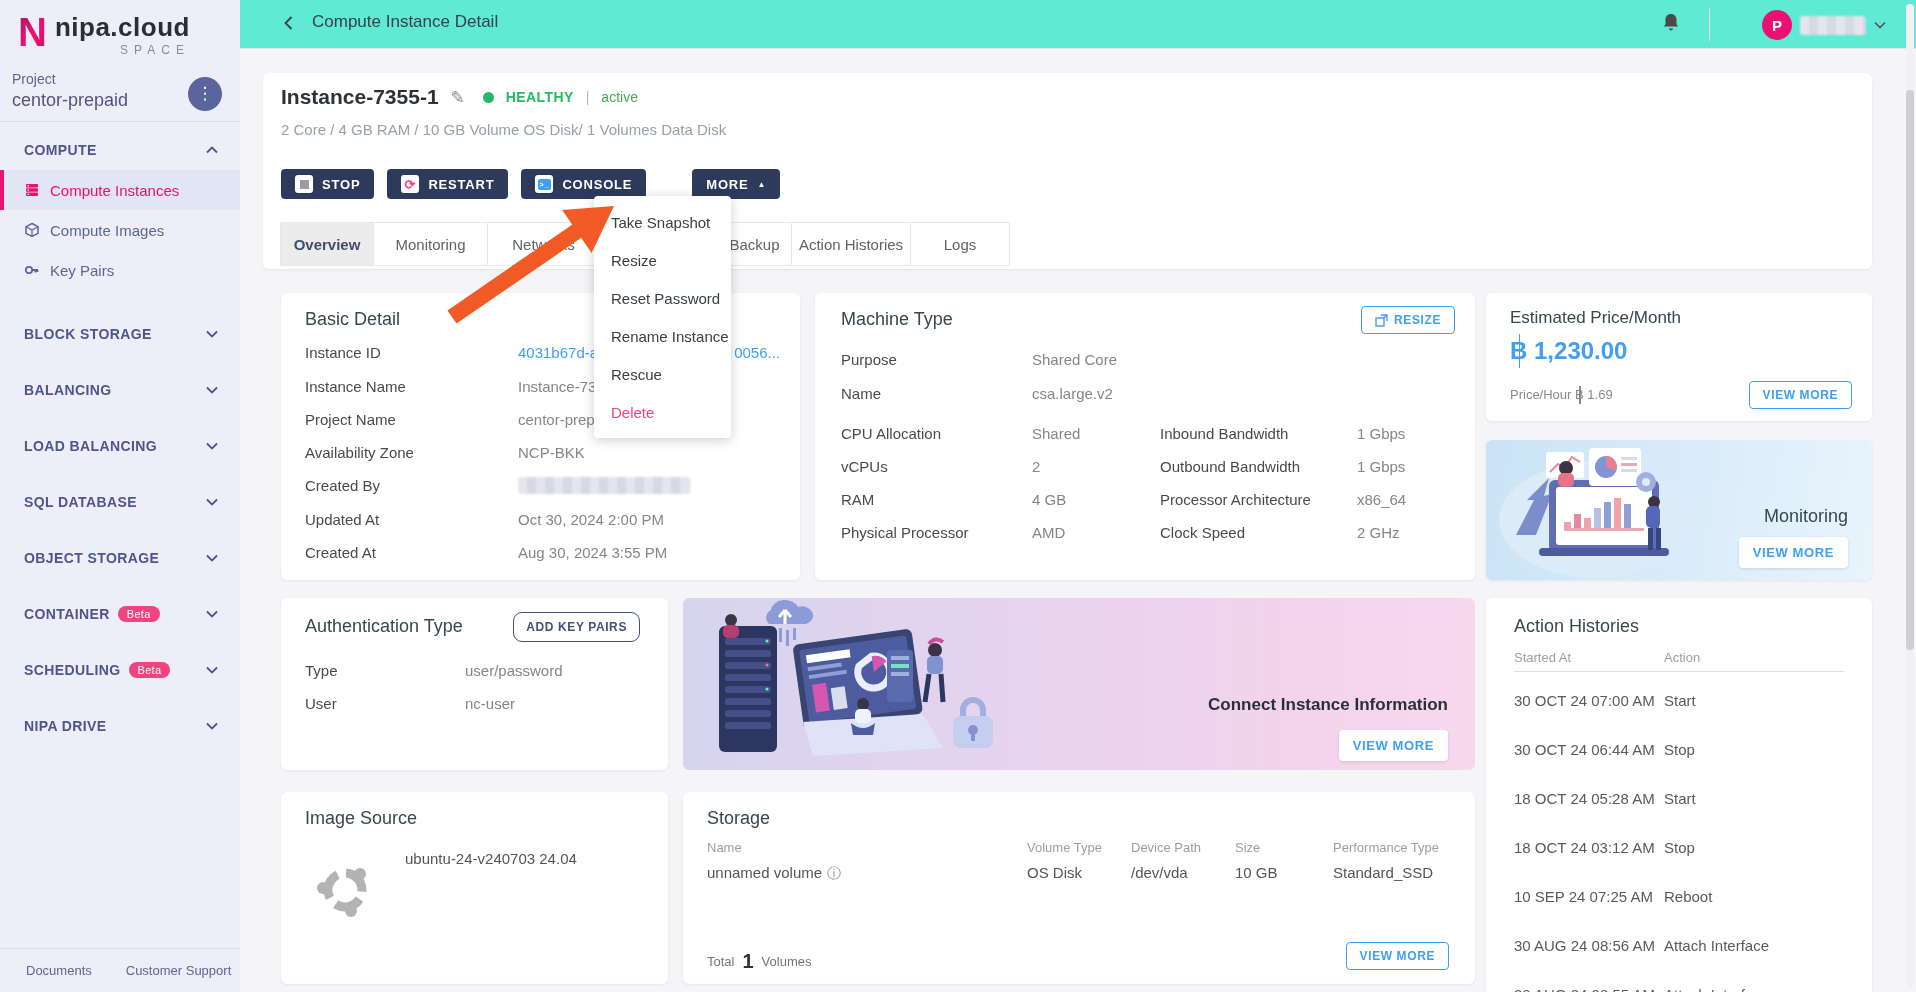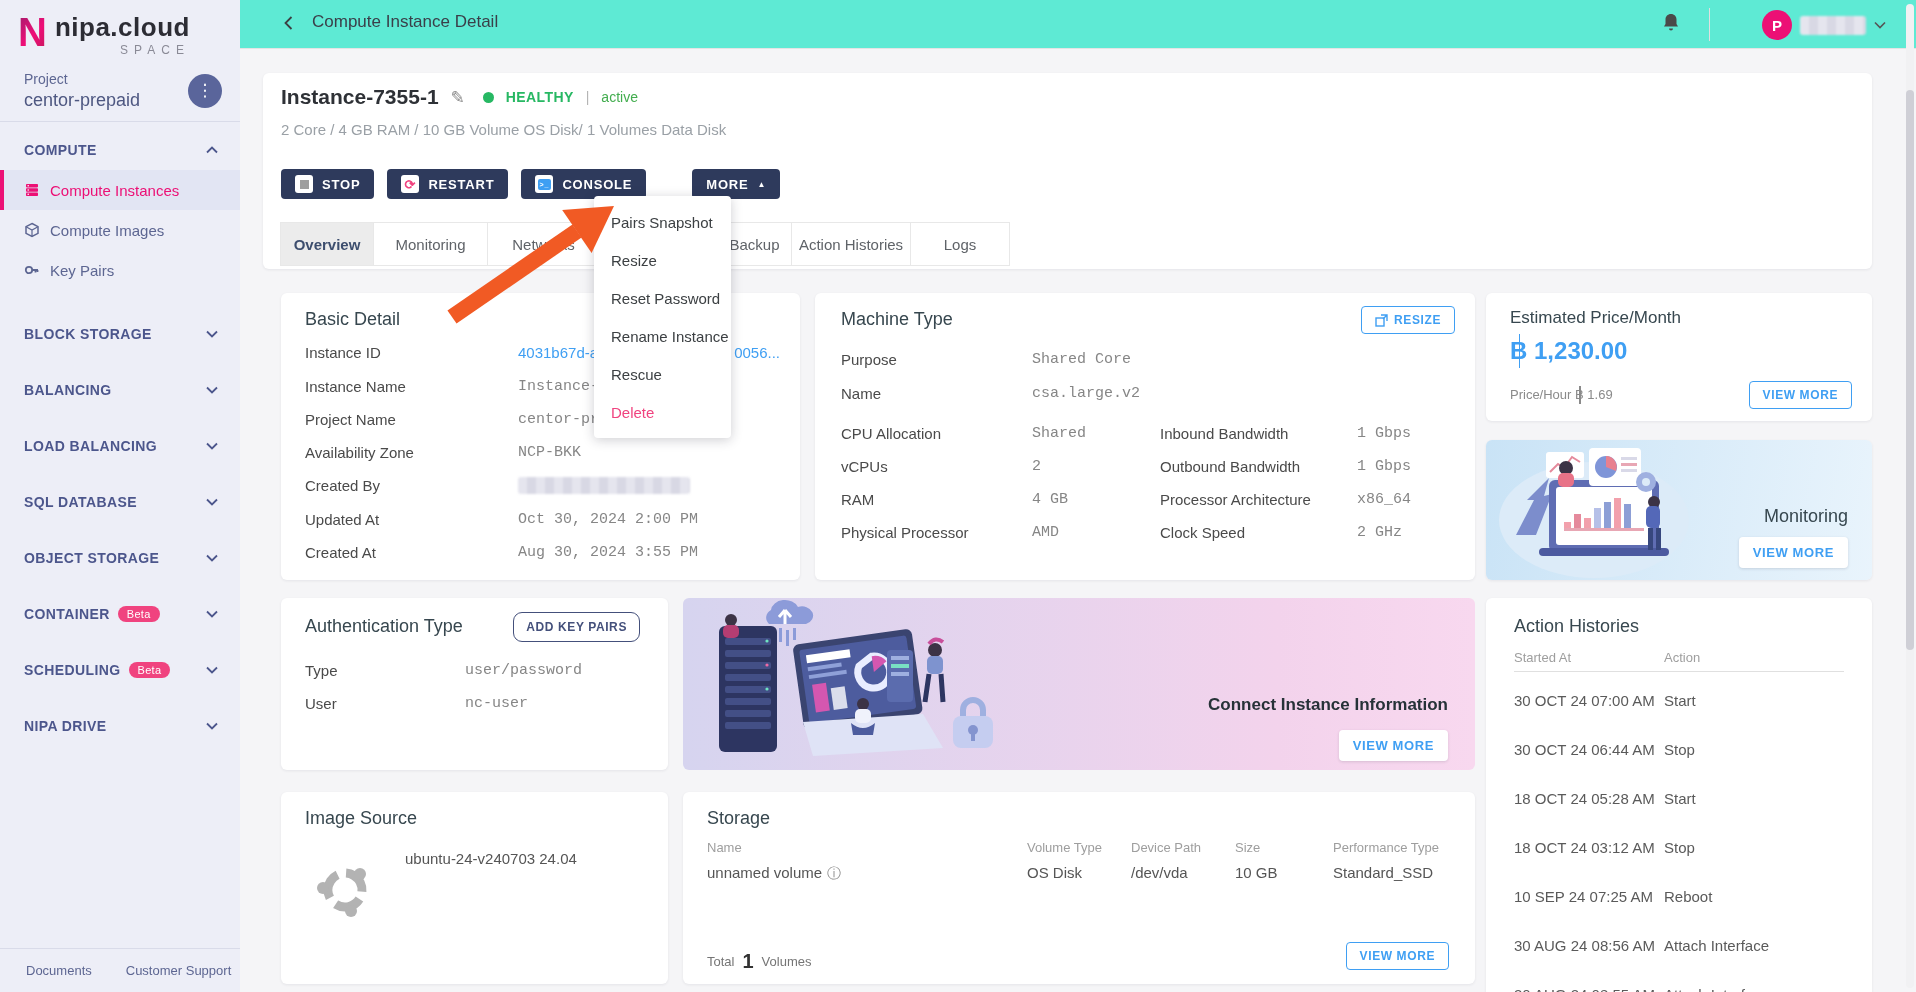--- a/index.html
+++ b/index.html
@@ -9,21 +9,21 @@
 
   
   .sidebar { position:absolute; left:0; top:0; width:240px; height:992px; background:#edeef7; z-index:5; }
   .logo-row { display:flex; align-items:flex-start; padding:12px 16px 0 18px; }
   .logo-n { font-size:40px; font-weight:800; line-height:40px;
             background:linear-gradient(135deg,#9c1c6b,#ef0e77 55%,#c2185b);
             -webkit-background-clip:text; background-clip:text; color:transparent; }
   .logo-text { margin-left:8px; }
   .logo-name { font-size:26px; font-weight:600; color:#2c2c34; letter-spacing:0.5px; line-height:30px; }
   .logo-space { font-size:12px; letter-spacing:6px; color:#8a8a96; text-align:right; margin-top:1px; }
-  .project-row { display:flex; justify-content:space-between; align-items:center; padding:14px 18px 0 24px; }
+  .project-row { display:flex; justify-content:space-between; align-items:flex-end; padding:14px 18px 0 12px; }
   .project-label { font-size:14px; color:#5d6692; }
   .project-name { font-size:18px; color:#4e5781; margin-top:3px; }
   .kebab { width:34px; height:34px; border-radius:50%; background:#5a659b; border:none; color:#fff;
            font-size:17px; line-height:34px; text-align:center; cursor:pointer; }
   .side-item { display:flex; align-items:center; gap:10px; font-size:15px; color:#5d6692; height:38px; padding-left:24px; }
   .side-item.billing { margin-top:14px; }
   .side-divider { border:none; border-top:1px solid #d9dbe9; margin:10px 0 0 0; }
   .section-head { display:flex; align-items:center; justify-content:space-between; padding:0 22px 0 24px;
                   height:40px; font-size:14px; font-weight:700; letter-spacing:0.4px; color:#4c568c; cursor:pointer; }
   .section-head.tall { height:56px; }
@@ -91,21 +91,21 @@
                box-shadow:0 2px 12px rgba(30,30,50,0.22); z-index:20; padding:7px 0; }
   .menu-item { height:38px; display:flex; align-items:center; padding-left:17px; font-size:15px; color:#3c4043; cursor:pointer; }
   .menu-item.danger { color:#f0437f; }
 
   
   .annot-arrow { position:absolute; left:0; top:0; width:100%; height:100%; z-index:30; pointer-events:none; }
 
   
   .drow { position:absolute; font-size:15px; }
   .dlabel { color:#4a4a4a; }
-  .dvalue { color:#868686;font-family:Liberation Mono, monospace; }
+  .dvalue { color:#868686; }
   .dlink { color:#3f9ff3; cursor:pointer; }
 
   .basic-card { left:41px; top:244px; width:519px; height:287px; }
   .machine-card { left:575px; top:244px; width:660px; height:287px; }
   .price-card { left:1246px; top:244px; width:386px; height:128px; }
   .promo-card { left:1246px; top:391px; width:386px; height:140px; overflow:hidden;
                 background:linear-gradient(100deg,#c9e3f6,#e9f4fc); }
   .auth-card { left:41px; top:549px; width:387px; height:172px; }
   .banner-card { left:443px; top:549px; width:792px; height:172px; overflow:hidden;
                  background:linear-gradient(90deg,#d6d4ef,#f3d3ec 75%,#f8d8ef); box-shadow:none; }
@@ -573,21 +573,21 @@
         <span class="total-label">Total</span>
         <span class="total-value">1</span>
         <span class="total-unit">Volumes</span>
       </div>
       <button class="btn-outline-blue" style="right:26px;top:150px;">
         <span>VIEW MORE</span>
       </button>
     </section>
 
     <div class="more-menu">
-      <div class="menu-item">Pairs Snapshot</div>
+      <div class="menu-item">Take Snapshot</div>
       <div class="menu-item">Resize</div>
       <div class="menu-item">Reset Password</div>
       <div class="menu-item">Rename Instance</div>
       <div class="menu-item">Rescue</div>
       <div class="menu-item danger">Delete</div>
     </div>
 
     <svg class="annot-arrow">
       <line x1="212" y1="268" x2="337" y2="182" stroke="#f15a24" stroke-width="16"></line>
       <polygon points="374,157 351.6,203.9 322.2,161.0" fill="#f15a24"></polygon>

